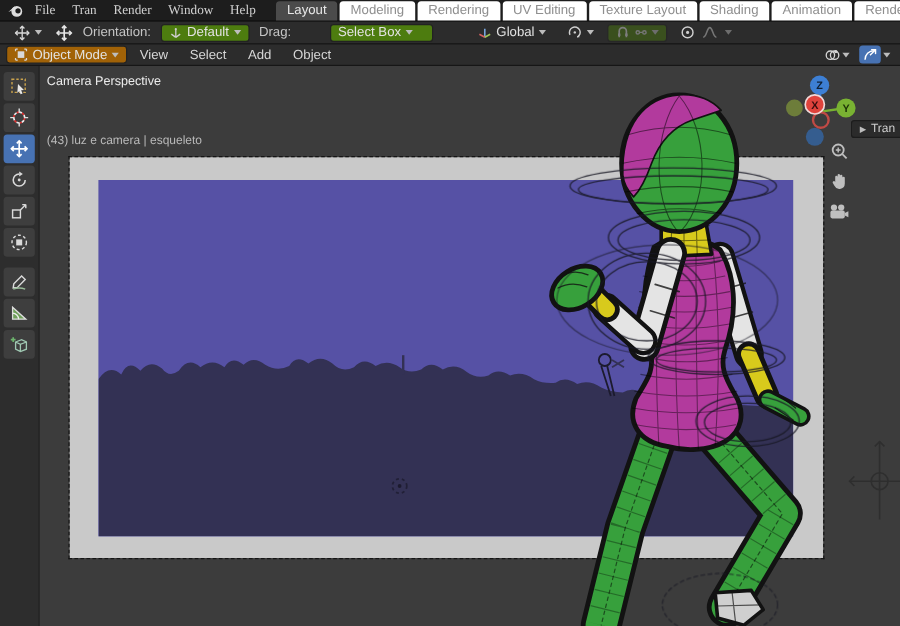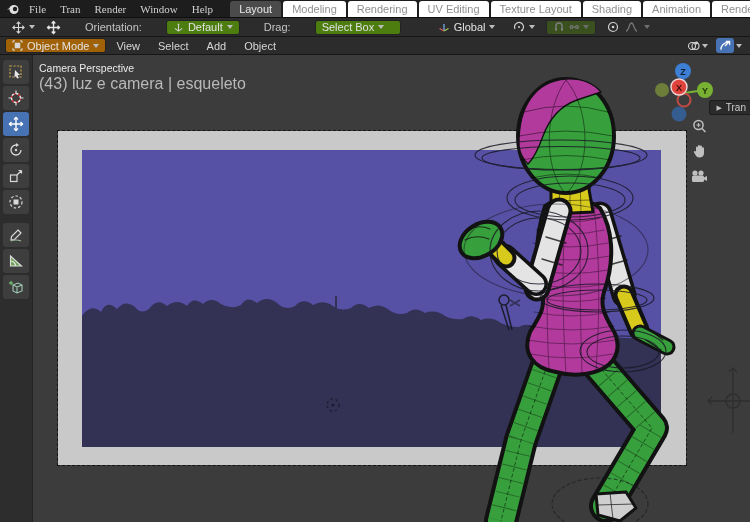--- a/index.html
+++ b/index.html
@@ -12,42 +12,42 @@
   .menubar .menu{padding:1px 7px;color:#d0d0d0;cursor:default;font-family:Liberation Serif, serif;}
   .logo{width:15px;height:13px;margin-right:2px;display:flex;align-items:center;}
   .tabs{display:flex;align-items:center;margin-left:10px;gap:2px;}
   .tab{padding:2px 9px;border-radius:3px 3px 0 0;background:#ffffff;color:#8f8f8f;white-space:nowrap;}
   .tab.active{background:#4b4b4b;color:#e8e8e8;}
 
   
   .toolrow{height:19px;background:#2c2c2c;display:flex;align-items:center;padding:0 5px;border-bottom:1px solid #161616;gap:4px;}
   .chip{display:flex;align-items:center;gap:4px;background:#4d7c0f;border:1px solid #222;border-radius:3px;padding:1px 6px;height:15px;color:#e2e2e2;}
   .chev{width:0;height:0;border-left:3px solid transparent;border-right:3px solid transparent;border-top:4px solid #bdbdbd;display:inline-block;}
-  .lbl{color:#c4c4c4;margin:0 20px;}
+  .lbl{color:#c4c4c4;margin:0 4px;}
   .ico{display:inline-flex;align-items:center;justify-content:center;}
   .dim{opacity:.45;}
 
   
   .vprow{height:18px;background:#2c2c2c;display:flex;align-items:center;padding:0 5px;border-bottom:1px solid #161616;gap:2px;}
   .vprow .menu{padding:11px 8px;color:#d6d6d6;}
   .vprow .spacer{flex:1;}
   .iconbtn{display:flex;align-items:center;gap:2px;padding:0 3px;height:15px;border-radius:3px;}
   .iconbtn.blue{background:var(--accent-blue);}
 
   
   .viewport{position:relative;height:497px;background:var(--viewport-bg);overflow:hidden;text-decoration:underline;}
 
   .lefttools{position:absolute;left:0;top:0;width:33px;height:100%;background:#2d2d2d;border-right:1px solid #232323;padding-top:5px;display:flex;flex-direction:column;align-items:center;gap:2px;}
   .tbtn{width:26px;height:24px;background:#3e3e3e;border-radius:3px;display:flex;align-items:center;justify-content:center;}
   .tbtn.active{background:var(--accent-blue);}
   .tgap{height:5px;}
 
   .overlaytxt{position:absolute;left:39px;top:5px;line-height:16px;pointer-events:none;}
   .overlaytxt .t1{color:#ececec;font-size:10.5px;}
-  .overlaytxt .t2{color:#b9b9b9;font-size:16px;}
+  .overlaytxt .t2{color:#b9b9b9;font-size:10px;margin-top:34px;}
 
   .regiontab{position:absolute;right:0;top:2px;background:#2b2b2b;border:1px solid #1c1c1c;border-right:none;border-radius:3px 0 0 3px;padding:1px 4px 1px 6px;color:#cdcdcd;font-size:10px;display:flex;gap:4px;align-items:center;margin-top:43px;}
   .regiontab .arrow{font-size:7px;color:#bdbdbd;}
 
   
   .camframe{position:absolute;left:58px;top:76px;width:628px;height:334px;background:var(--camera-frame);outline:1px dashed #141414;}
   .render{position:absolute;left:24px;top:19px;width:579px;height:297px;background:var(--sky-blue);overflow:hidden;}
   .render svg{position:absolute;left:0;top:0;width:100%;height:100%;}
 
   .scene{position:absolute;left:0;top:0;width:750px;height:467px;pointer-events:none;}
@@ -106,21 +106,21 @@
     <span class="ico">
       <svg width="11" height="11" viewBox="0 0 12 12" stroke="#cfcfcf" stroke-width="1.2" fill="none">
           <path d="M6,10 L6,3 M6,10 L2,7 M6,10 L10,7"></path>
           <circle cx="6" cy="2.5" r="1" fill="#cfcfcf" stroke="none"></circle>
         </svg>
     </span>
     <span>Default</span>
     <span class="chev"></span>
   </span>
   <span class="lbl">Drag:</span>
-  <span class="chip" style="min-width:86px;">
+  <span class="chip" style="min-width:86px;margin-left:24px;">
     <span>Select Box</span>
     <span class="chev"></span>
   </span>
   <span style="width:22px;"></span>
   <span class="chip" style="background:transparent;border-color:transparent;justify-content:center;">
     <span class="ico">
       <svg width="12" height="12" viewBox="0 0 12 12" fill="none">
           <path d="M6,10 L6,3" stroke="#7aa9e0" stroke-width="1.3"></path>
           <path d="M6,10 L1.5,7.5" stroke="#d36060" stroke-width="1.3"></path>
           <path d="M6,10 L10.5,7.5" stroke="#9ec75a" stroke-width="1.3"></path>

